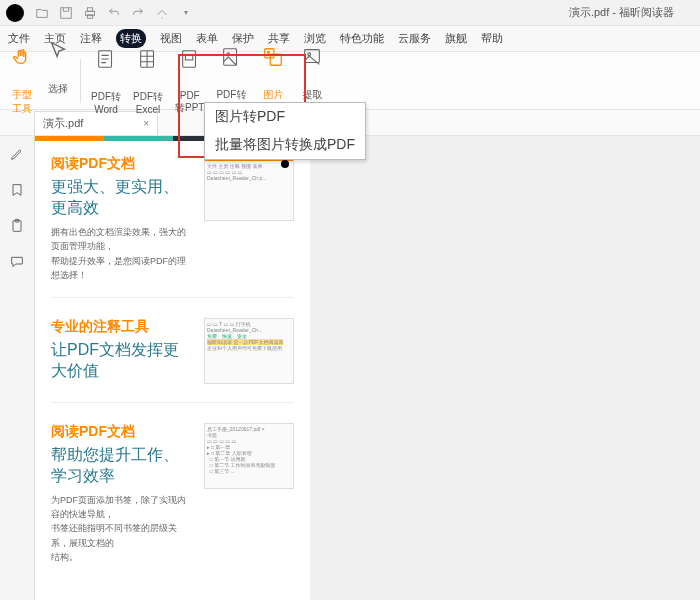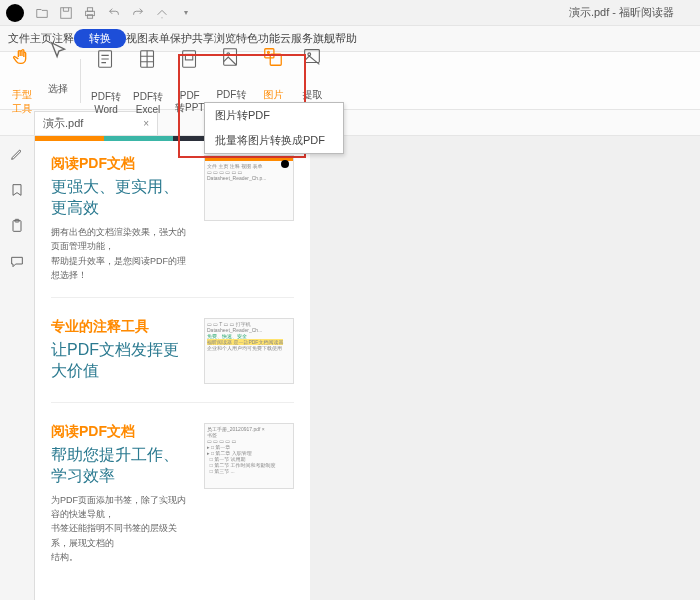--- a/index.html
+++ b/index.html
@@ -7,39 +7,39 @@
   
   
   .title-bar { height: 26px; background: #f2f2f2; display: flex; align-items: center; padding: 0 6px; border-bottom: 1px solid #e5e5e5; }
   .avatar { width: 18px; height: 18px; border-radius: 50%; background: #000; margin-right: 6px; }
   .tb-icon { width: 14px; height: 14px; margin: 0 5px; display:inline-flex; align-items:center; justify-content:center; color:#666; }
   .tb-icon svg { width:14px; height:14px; stroke:#888; fill:none; stroke-width:1; }
   .title-bar .spacer { flex:1; }
   .title-text { color:#555; font-size:11px; margin-right:20px; }
   
   
-  .menu-bar { height:26px; background:#f8f8f8; display:flex; align-items:center; padding:0 8px; gap:0; border-bottom:1px solid #e5e5e5; font-size:11px; color:#444; }
+  .menu-bar { height:26px; background:#f8f8f8; display:flex; align-items:center; padding:0 8px; gap:14px; border-bottom:1px solid #e5e5e5; font-size:11px; color:#444; }
   .menu-bar span { cursor:pointer; }
-  .menu-bar .active { background:#1d4ed8; color:#fff; padding:2px 15px; border-radius:9px; }
+  .menu-bar .active { background:#0f172a; color:#fff; padding:2px 4px; border-radius:9px; }
   
   
   .ribbon { height:58px; background:#fdfdfd; display:flex; align-items:center; padding:0 4px; border-bottom:1px solid #e5e5e5; position:relative; }
   .rb-item { display:flex; flex-direction:column; align-items:center; padding:2px 6px; font-size:10px; color:#555; cursor:pointer; gap:19px; }
   .rb-item .ico { width:24px; height:24px; display:flex; align-items:center; justify-content:center; }
   .rb-item.active { color:#ff8a00; }
   .sep { width:1px; background:#e0e0e0; height:44px; margin:0 4px; }
   .highlight-box { position:absolute; border:2px solid #d9382c; top:2px; left:178px; width:128px; height:104px; pointer-events:none; z-index:5; }
   
   
   .tab-strip { height:26px; background:#fafafa; display:flex; align-items:flex-end; border-bottom:1px solid #e5e5e5; padding:0 4px 0 34px; }
   .doc-tab { height:24px; background:#fff; border:1px solid #ddd; border-bottom:none; display:flex; align-items:center; padding:0 8px; font-size:11px; color:#555; gap:60px; }
   .doc-tab .close { font-size:10px; color:#888; cursor:pointer; }
   
   
-  .dropdown { position:absolute; top:50px; left:204px; background:#fff; border:1px solid #bbb; box-shadow:1px 2px 4px rgba(0,0,0,.15); font-size:11px; color:#444; z-index:6; min-width:140px; }
+  .dropdown { position:absolute; top:50px; left:204px; background:#fff; border:1px solid #bbb; box-shadow:1px 2px 4px rgba(0,0,0,.15); font-size:14px; color:#444; z-index:6; min-width:140px; }
   .dropdown div { padding:5px 10px; cursor:pointer; }
   
   
   .workspace { display:flex; height:calc(600px - 26px - 26px - 58px - 26px); }
   .rail { width:34px; background:#f5f5f5; display:flex; flex-direction:column; align-items:center; padding-top:10px; gap:18px; }
   .rail svg { width:16px; height:16px; stroke:#666; fill:none; stroke-width:1.5; }
   
   .canvas { flex:1; background:#f0f0f0; display:flex; justify-content:flex-start; overflow:hidden; }
 
   

